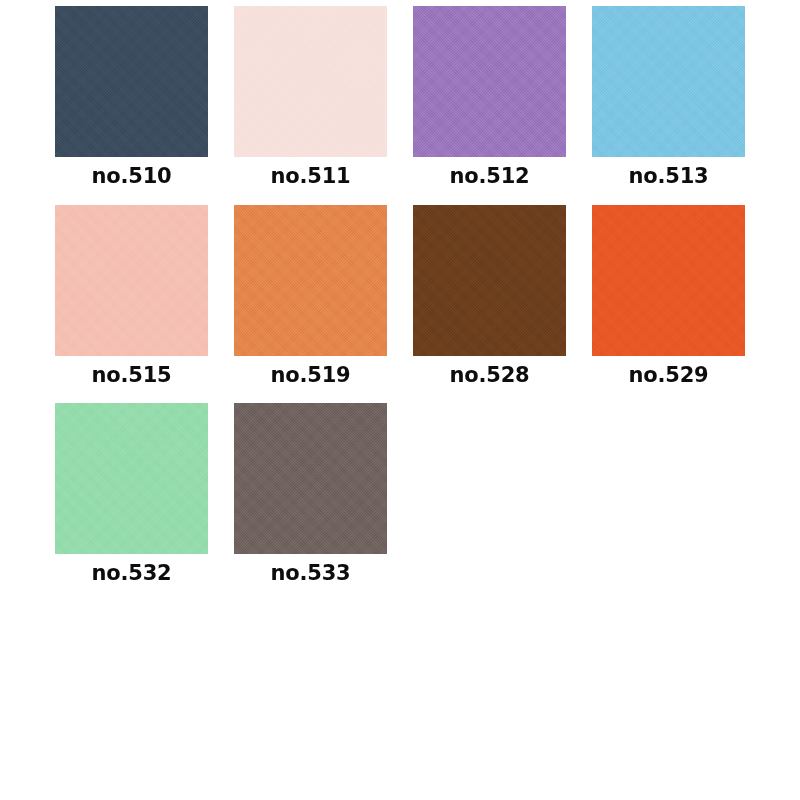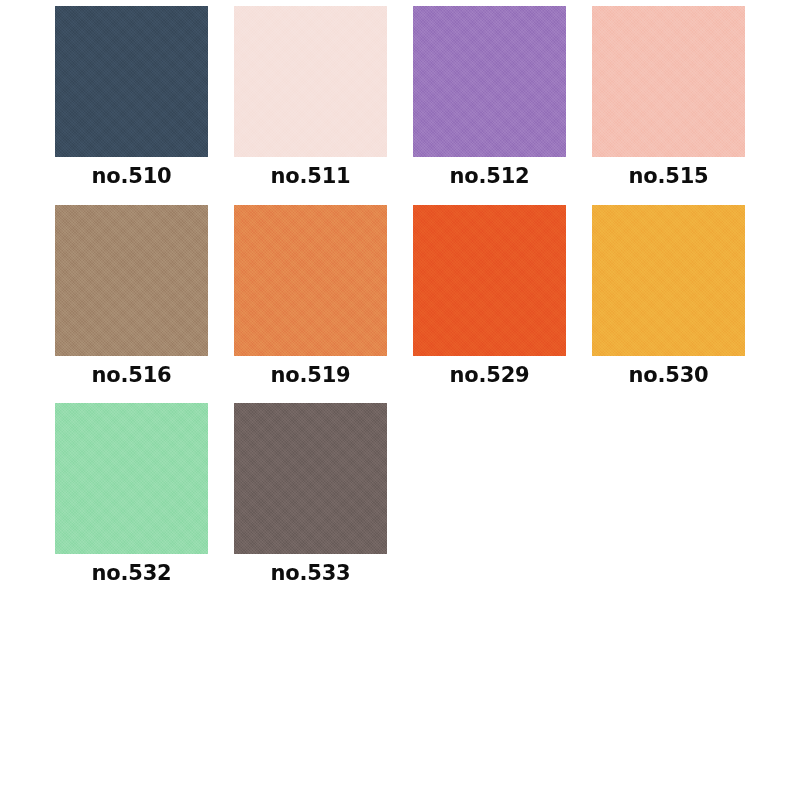--- a/index.html
+++ b/index.html
@@ -71,38 +71,38 @@
     </div>
     <div class="swatch-cell">
       <div class="swatch-chip" style="background-color: rgb(246, 225, 220);"></div>
       <div class="swatch-label">no.511</div>
     </div>
     <div class="swatch-cell">
       <div class="swatch-chip" style="background-color: rgb(154, 118, 189);"></div>
       <div class="swatch-label">no.512</div>
     </div>
     <div class="swatch-cell">
+      <div class="swatch-chip" style="background-color: rgb(124, 197, 227);"></div>
+      <div class="swatch-label">no.513</div>
+    </div>
+    <div class="swatch-cell">
       <div class="swatch-chip" style="background-color: rgb(245, 192, 179);"></div>
       <div class="swatch-label">no.515</div>
-    </div>
-    <div class="swatch-cell">
-      <div class="swatch-chip" style="background-color: rgb(163, 135, 109);"></div>
-      <div class="swatch-label">no.516</div>
     </div>
     <div class="swatch-cell">
       <div class="swatch-chip" style="background-color: rgb(228, 133, 76);"></div>
       <div class="swatch-label">no.519</div>
     </div>
     <div class="swatch-cell">
+      <div class="swatch-chip" style="background-color: rgb(107, 62, 29);"></div>
+      <div class="swatch-label">no.528</div>
+    </div>
+    <div class="swatch-cell">
       <div class="swatch-chip" style="background-color: rgb(232, 87, 37);"></div>
       <div class="swatch-label">no.529</div>
-    </div>
-    <div class="swatch-cell">
-      <div class="swatch-chip" style="background-color: rgb(240, 174, 60);"></div>
-      <div class="swatch-label">no.530</div>
     </div>
     <div class="swatch-cell">
       <div class="swatch-chip" style="background-color: rgb(148, 220, 172);"></div>
       <div class="swatch-label">no.532</div>
     </div>
     <div class="swatch-cell">
       <div class="swatch-chip" style="background-color: rgb(111, 98, 95);"></div>
       <div class="swatch-label">no.533</div>
     </div>
   </div>

